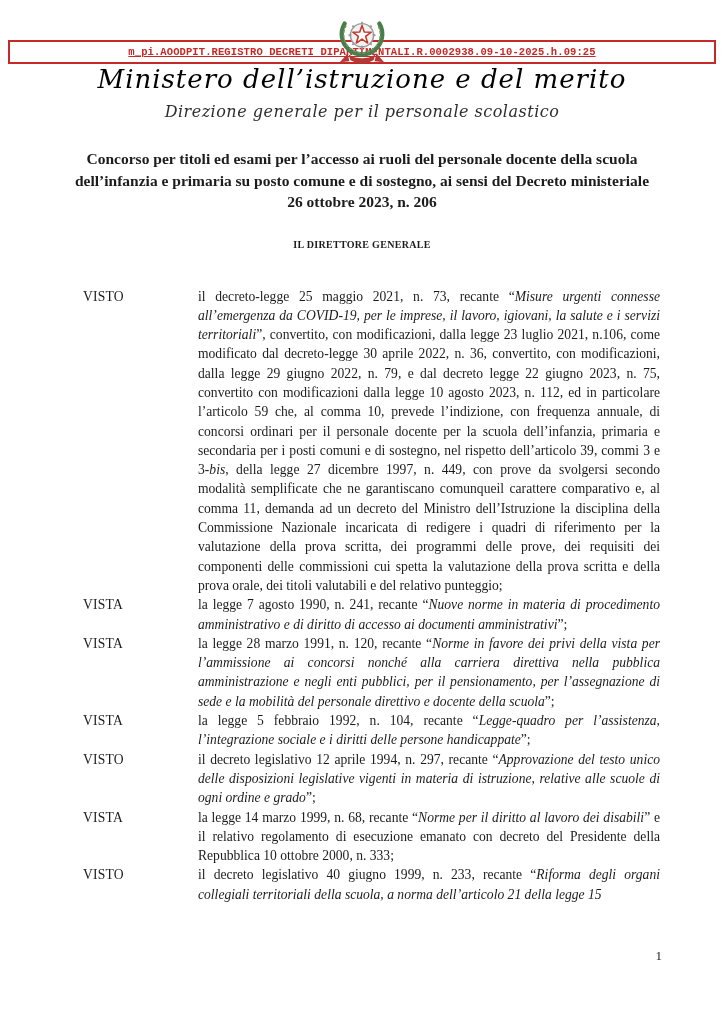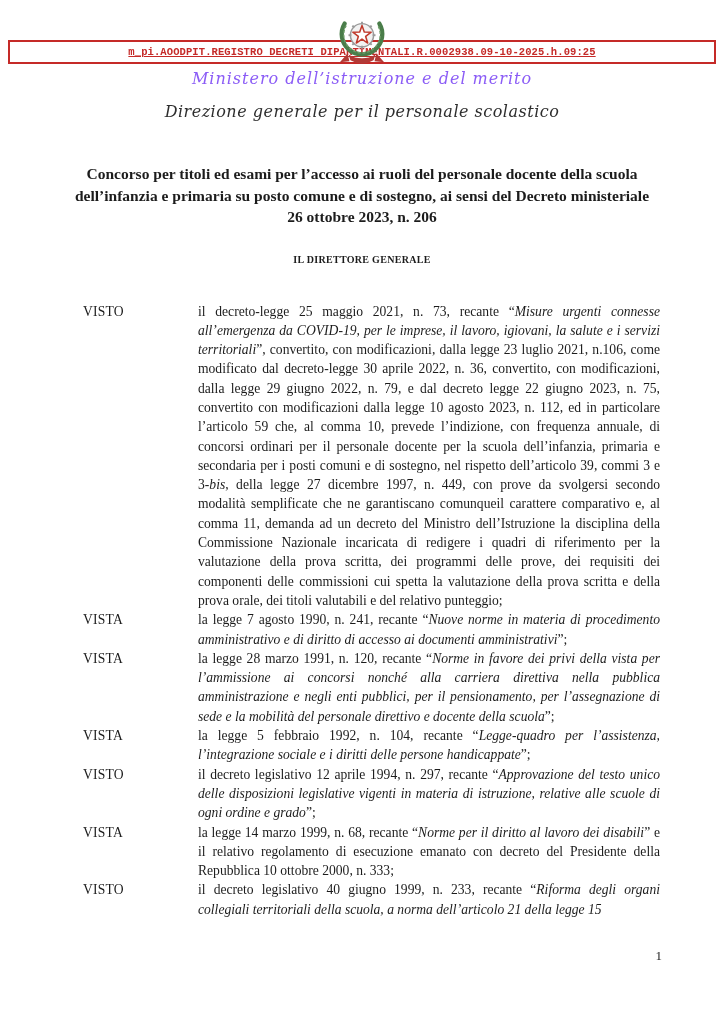--- a/index.html
+++ b/index.html
@@ -36,36 +36,36 @@
   
   .emblem{
     position:absolute;left:50%;top:14px;transform:translateX(-50%);
     width:58px;height:54px;z-index:3;
   }
   
   .content{position:absolute;inset:0;padding-top:62px;box-sizing:border-box;}
   .letterhead{text-align:center;font-style:italic;}
   .lh-ministry{
     font-family:"DejaVu Serif", serif;
-    font-size:16px;line-height:34px;font-weight:500;
-    letter-spacing:1px;color:#8b5cf6;
+    font-size:26px;line-height:34px;font-weight:500;
+    letter-spacing:1px;color:#000000;
   }
   .lh-dept{
     font-family:"DejaVu Serif", serif;
     font-size:20px;line-height:29px;margin-top:4px;
     letter-spacing:.5px;color:#2e2e2e;
   }
   .lh-dir{
     font-family:"DejaVu Serif", serif;
     font-size:16px;line-height:29px;margin-top:1px;
     letter-spacing:.5px;color:#2e2e2e;
   }
   
   .subject{
-    margin:37px auto 0;
+    margin:22px auto 0;
     max-width:585px;
     text-align:center;
     font-weight:bold;
     font-size:15.5px;
     line-height:21.5px;
   }
   .heading{
     margin-top:26px;
     text-align:center;
     font-weight:bold;

